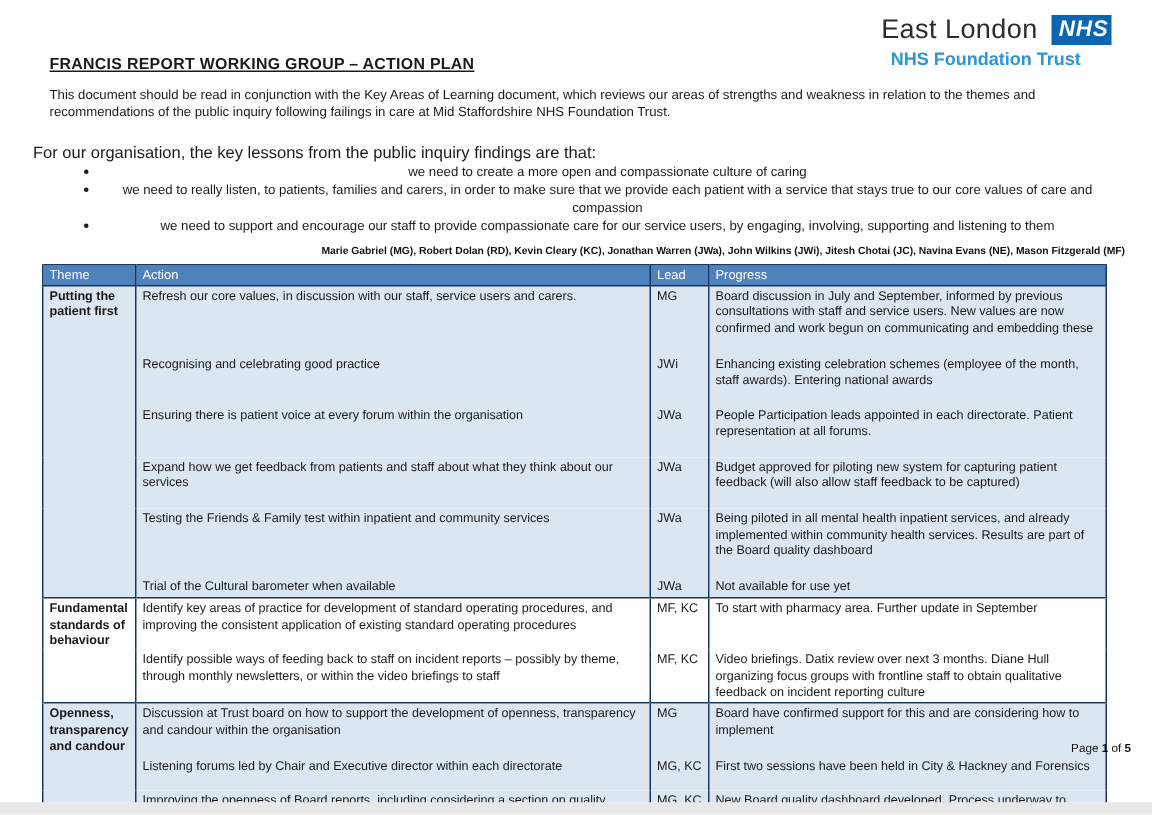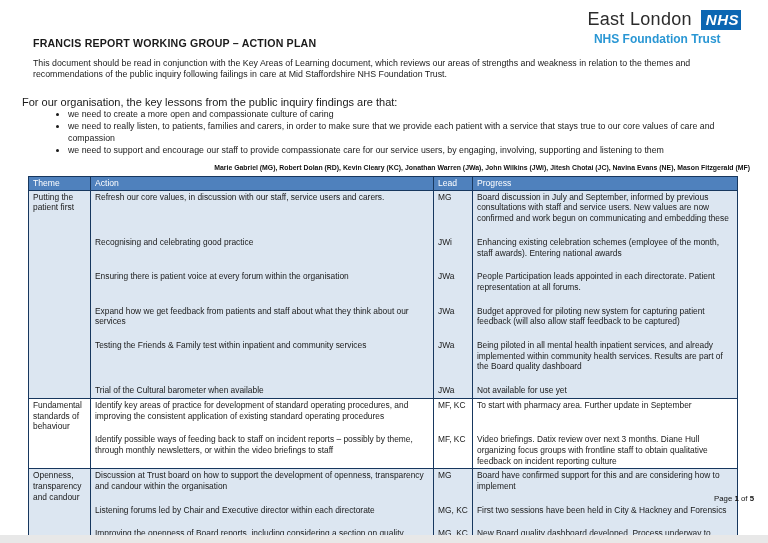--- a/index.html
+++ b/index.html
@@ -12,25 +12,25 @@
   .logo { position:absolute; top:9px; right:27px; text-align:center; }
   .logo-row { display:flex; align-items:center; justify-content:flex-end; gap:9px; }
   .logo-org { font-size:18px; color:#2b2b2b; letter-spacing:0.3px; }
   .nhs-box {
     display:inline-block; background:#0b66b2; color:#ffffff;
     font-style:italic; font-weight:bold; font-size:15px;
     padding:1px 2px 2px 5px; line-height:17px; letter-spacing:0.5px;
   }
   .logo-sub { font-size:12px; font-weight:bold; color:#2a97d4; margin-top:2px; padding-right:14px; }
   
-  .title { margin:37px 28px 0 33px; font-size:10.6px; font-weight:bold; letter-spacing:0.2px; }
+  .title { margin:37px 28px 0 33px; font-size:10.6px; font-weight:bold; letter-spacing:0.2px;text-decoration:underline; }
   .intro { margin:9px 26px 0 33px; font-size:8.8px; line-height:11px; }
   .lessons-intro { margin:17px 26px 0 22px; font-size:11px; line-height:11px; }
   .lessons-list { margin:1px 26px 0 0; padding-left:68px; }
-  .lessons-list li { font-size:8.8px; line-height:11.3px; margin-top:1px; }
+  .lessons-list li { font-size:8.8px; line-height:11.3px; margin-top:1px;text-align:center; }
   
   .members { position:absolute; left:0; right:18px; top:164px; text-align:right;
              font-size:6.9px; font-weight:bold; color:#111; }
   
   .plan-table {
     position:absolute; left:28px; top:176px; width:709px;
     border-collapse:collapse; table-layout:fixed;
     font-size:8.4px; line-height:10.7px;
   }
   .plan-table, .plan-table th, .plan-table td { border:0 solid #17375E; }
@@ -38,21 +38,21 @@
   .plan-table th, .plan-table td {
     border-left-width:1px; border-right-width:1px;
     vertical-align:top; padding:1px 4px 2px 4px; text-align:left;
   }
   .plan-table thead th {
     background:#4F81BD; color:#ffffff; font-weight:normal; font-size:8.6px;
     border-bottom-width:1px; padding:1px 4px;
   }
   tr.section-start > td { border-top-width:1px; }
   tr.shaded > td { background:#DCE6F1; }
-  td.theme { font-weight:normal; }
+  td.theme { font-weight:bold; }
   tr.padded > td { padding-bottom:12px; }
   
   .footer { position:absolute; top:494px; right:14px; font-size:7.8px; color:#111; }
   .footer b { font-weight:bold; }
 </style>
 </head>
 <body>
 
 <div class="page">
 

